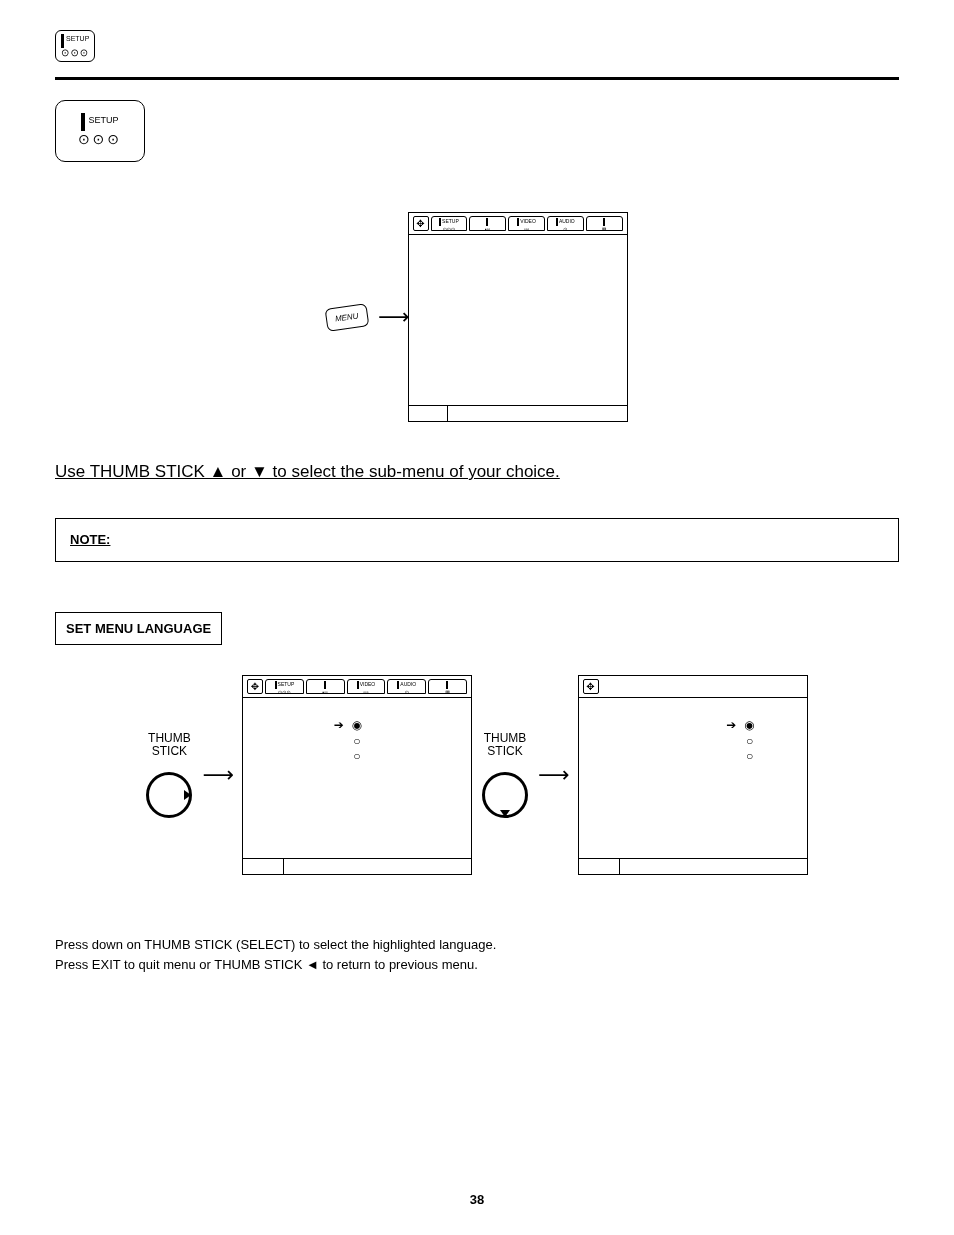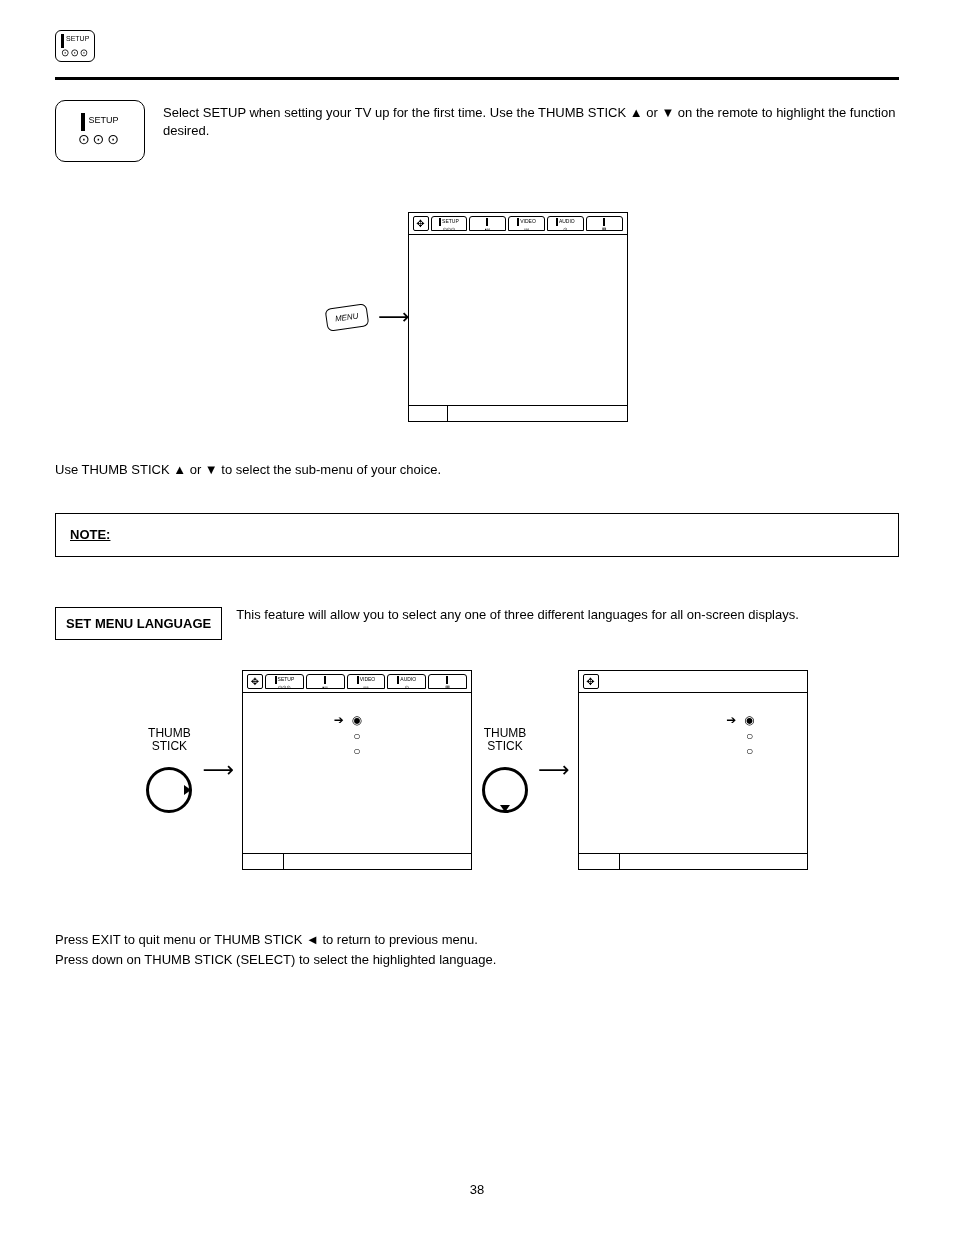--- a/index.html
+++ b/index.html
@@ -200,48 +200,48 @@
   .radio-list .r { line-height: 1.3; }
   .tv-screen.small { width: 230px; }
   .tv-screen.small .tv-body { height: 160px; }
   .long-arrow {
     font-size: 22px;
     letter-spacing: -2px;
   }
   .final-text { font-size: 13px; line-height: 1.5; margin-top: 10px; }
   .page-num {
     position: absolute;
-    bottom: 38px;
+    bottom: 28px;
     left: 50%;
     transform: translateX(-50%);
     font-size: 13px;
+    font-weight: bold;
   }
   .tv-screen.single-tab .tv-tabs .tv-tab:not(:first-of-type){ visibility:hidden; border:none;}
-  .inst1 { font-size: 13px; margin-bottom: 36px; }
+  .inst1 { font-size: 17px; margin-bottom: 36px; text-decoration: underline; }
 </style>
 </head>
 <body>
 
 
 
 
 <div class="setup-icon">
   <span class="flag"></span><span class="lbl">SETUP</span>
   <span class="dots">⊙⊙⊙</span>
 </div>
 
 <hr class="hr">
 
 
 <div class="top-row">
   <div class="big-setup">
     <span class="flag"></span><span class="lbl">SETUP</span>
     <div class="dots">⊙⊙⊙</div>
   </div>
-  <div class="intro">Select SETUP when setting your TV up for the first time.  Use the THUMB STICK ▲ or ▼ on the remote to highlight the function desired.</div>
 </div>
 
 
 <div class="menu-diagram">
   <span class="menu-btn">MENU</span>
   <span class="long-arrow">⟶</span>
   <div class="tv-screen">
     <div class="tv-tabs">
       <div class="tv-sq">✥</div>
       <div class="tv-tab"><span class="tflag"></span><span>SETUP</span><div>⊙⊙⊙</div></div>
@@ -261,21 +261,20 @@
 <div class="inst1">Use THUMB STICK ▲ or ▼ to select the sub-menu of your choice.</div>
 
 
 <div class="note-box">
   <div class="note-label">NOTE:</div>
 </div>
 
 
 <div class="section-row">
   <div class="section-box">SET MENU LANGUAGE</div>
-  <div>This feature will allow you to select any one of three different languages for all on-screen displays.</div>
 </div>
 
 
 <div class="lang-diagram">
   <div class="thumb-group">
     <div class="thumb-label" style="white-space:pre">THUMB
 STICK</div>
     <div class="thumb-circle right"></div>
   </div>
   <span class="long-arrow">⟶</span>
@@ -328,20 +327,20 @@
       </div>
     </div>
     <div class="tv-foot">
         <div class="seg"></div>
         <div class="seg"></div>
       </div>
   </div>
 </div>
 
 <div class="final-text">
+  <div>Press down on THUMB STICK (SELECT) to select the highlighted language.</div>
   <div>Press EXIT to quit menu or THUMB STICK ◄ to return to previous menu.</div>
-  <div>Press down on THUMB STICK (SELECT) to select the highlighted language.</div>
 </div>
 
 <div class="page-num">38</div>
 
 
 
 
 </body></html>

